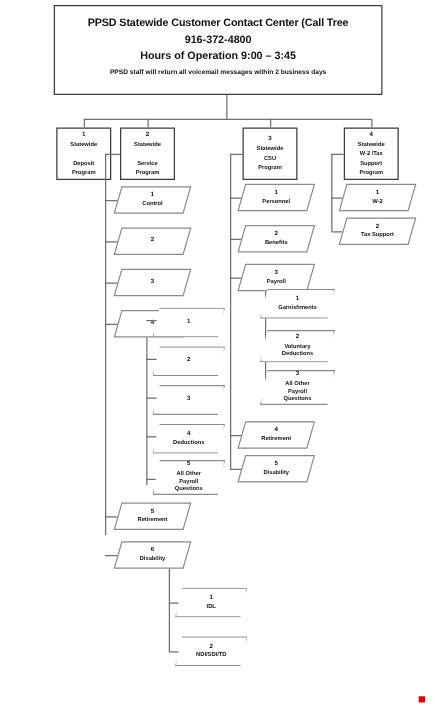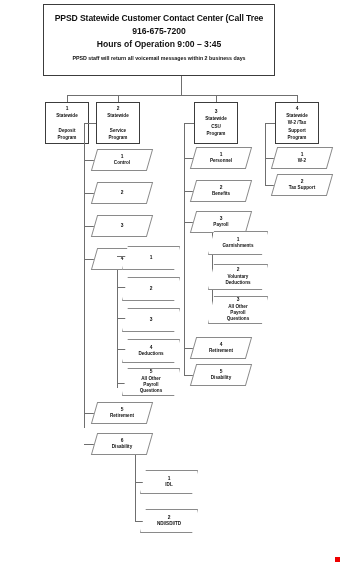--- a/index.html
+++ b/index.html
@@ -65,23 +65,23 @@
   .tbox .lbl .num{font-size:4.9px;}
   .tbox .lbl .ttl{white-space:pre-line;}
 
   .redmark{position:absolute;background:#ee0000;width:5px;height:5px;}
 </style>
 </head>
 <body>
 
 <div id="canvas">
 
-  <div class="header" style="left:43px;top:4px;width:232px;height:72px;">
+  <div class="header" style="left:43px;top:4px;width:263px;height:72px;">
     <div class="h1">PPSD Statewide Customer Contact Center (Call Tree</div>
-    <div class="h2">916-675-7200</div>
+    <div class="h2">916-372-4800</div>
     <div class="h3">Hours of Operation 9:00 – 3:45</div>
     <div class="h4">PPSD staff will return all voicemail messages within 2 business days</div>
   </div>
 
   <div class="ln v" style="left:181px;top:76px;height:19px;"></div>
   <div class="ln h" style="left:67px;top:95px;width:230px;"></div>
   <div class="ln v" style="left:67px;top:95px;height:7px;"></div>
   <div class="ln v" style="left:118px;top:95px;height:7px;"></div>
   <div class="ln v" style="left:216px;top:95px;height:7px;"></div>
   <div class="ln v" style="left:297px;top:95px;height:7px;"></div>

